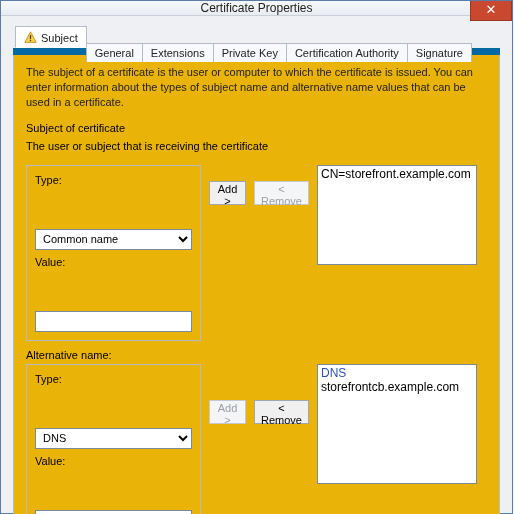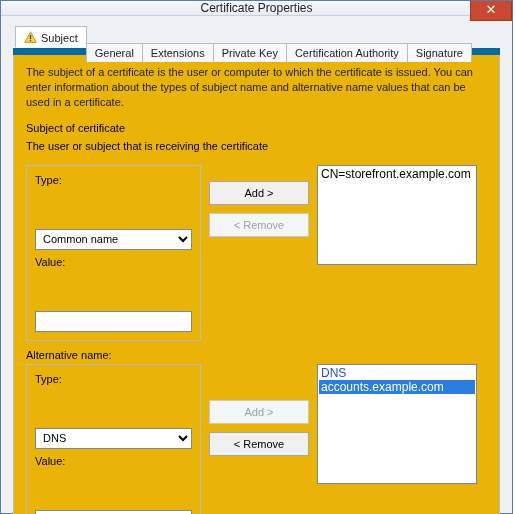--- a/index.html
+++ b/index.html
@@ -107,21 +107,21 @@
     font-family: inherit;
     font-size: 11px;
     padding: 2px 3px;
     border: 1px solid #7a8a9a;
     background: #fff;
     height: 21px;
     margin-top: 40px;
   }
   .btncol {
     display: flex;
-    flex-direction: column;
+    flex-direction: row;
     gap: 8px;
     padding-top: 16px;
   }
   button.std {
     width: 100%;
     height: 24px;
     font-family: inherit;
     font-size: 11px;
     background: #f0f0f0;
     border: 1px solid #9fa7b3;
@@ -232,21 +232,21 @@
           </select>
           <span class="lbl" style="margin-top:6px;">Value:</span>
           <input type="text" value="" style="">
         </div>
         <div class="btncol" style="padding-top:36px;">
           <button class="std" disabled="">Add &gt;</button>
           <button class="std">&lt; Remove</button>
         </div>
         <div class="listbox" style="height:120px;">
           <div class="head">DNS</div>
-          <div class="item sel">accounts.example.com</div>
+          <div class="item">storefrontcb.example.com</div>
         </div>
       </div>
 
       <div style="flex:1"></div>
     </div>
   </div>
 
   <div class="footer">
     <button>OK</button>
     <button>Cancel</button>

